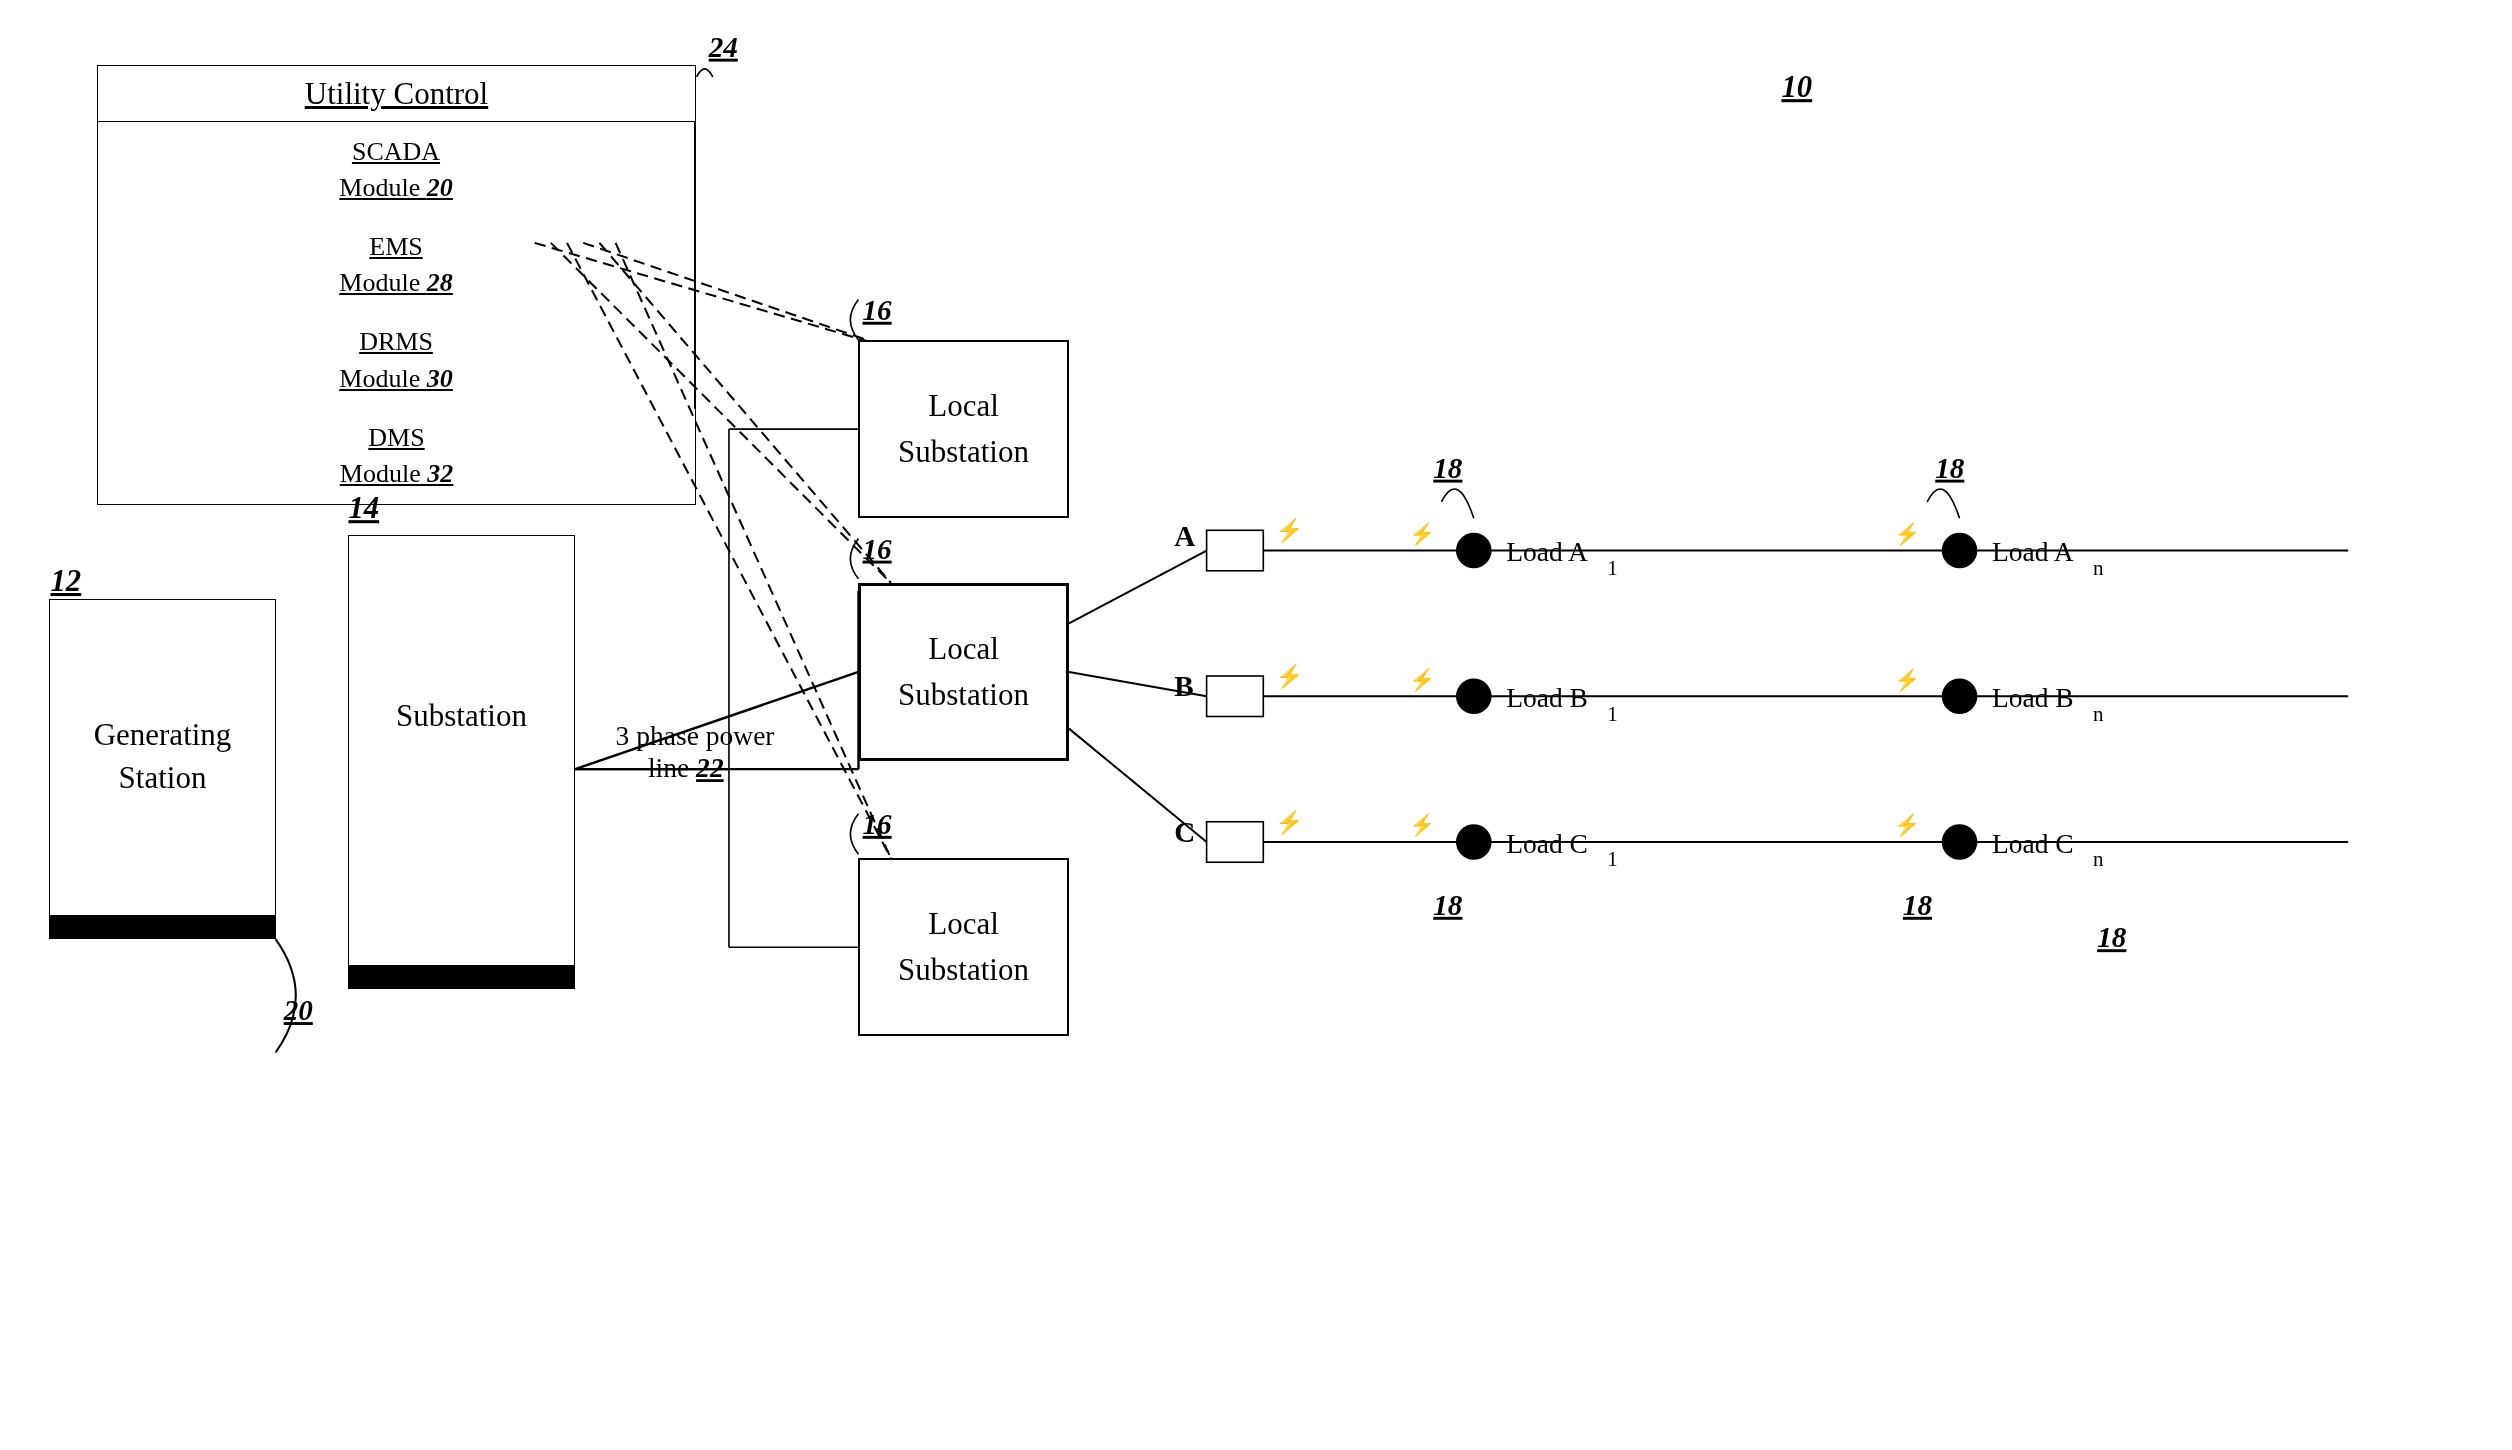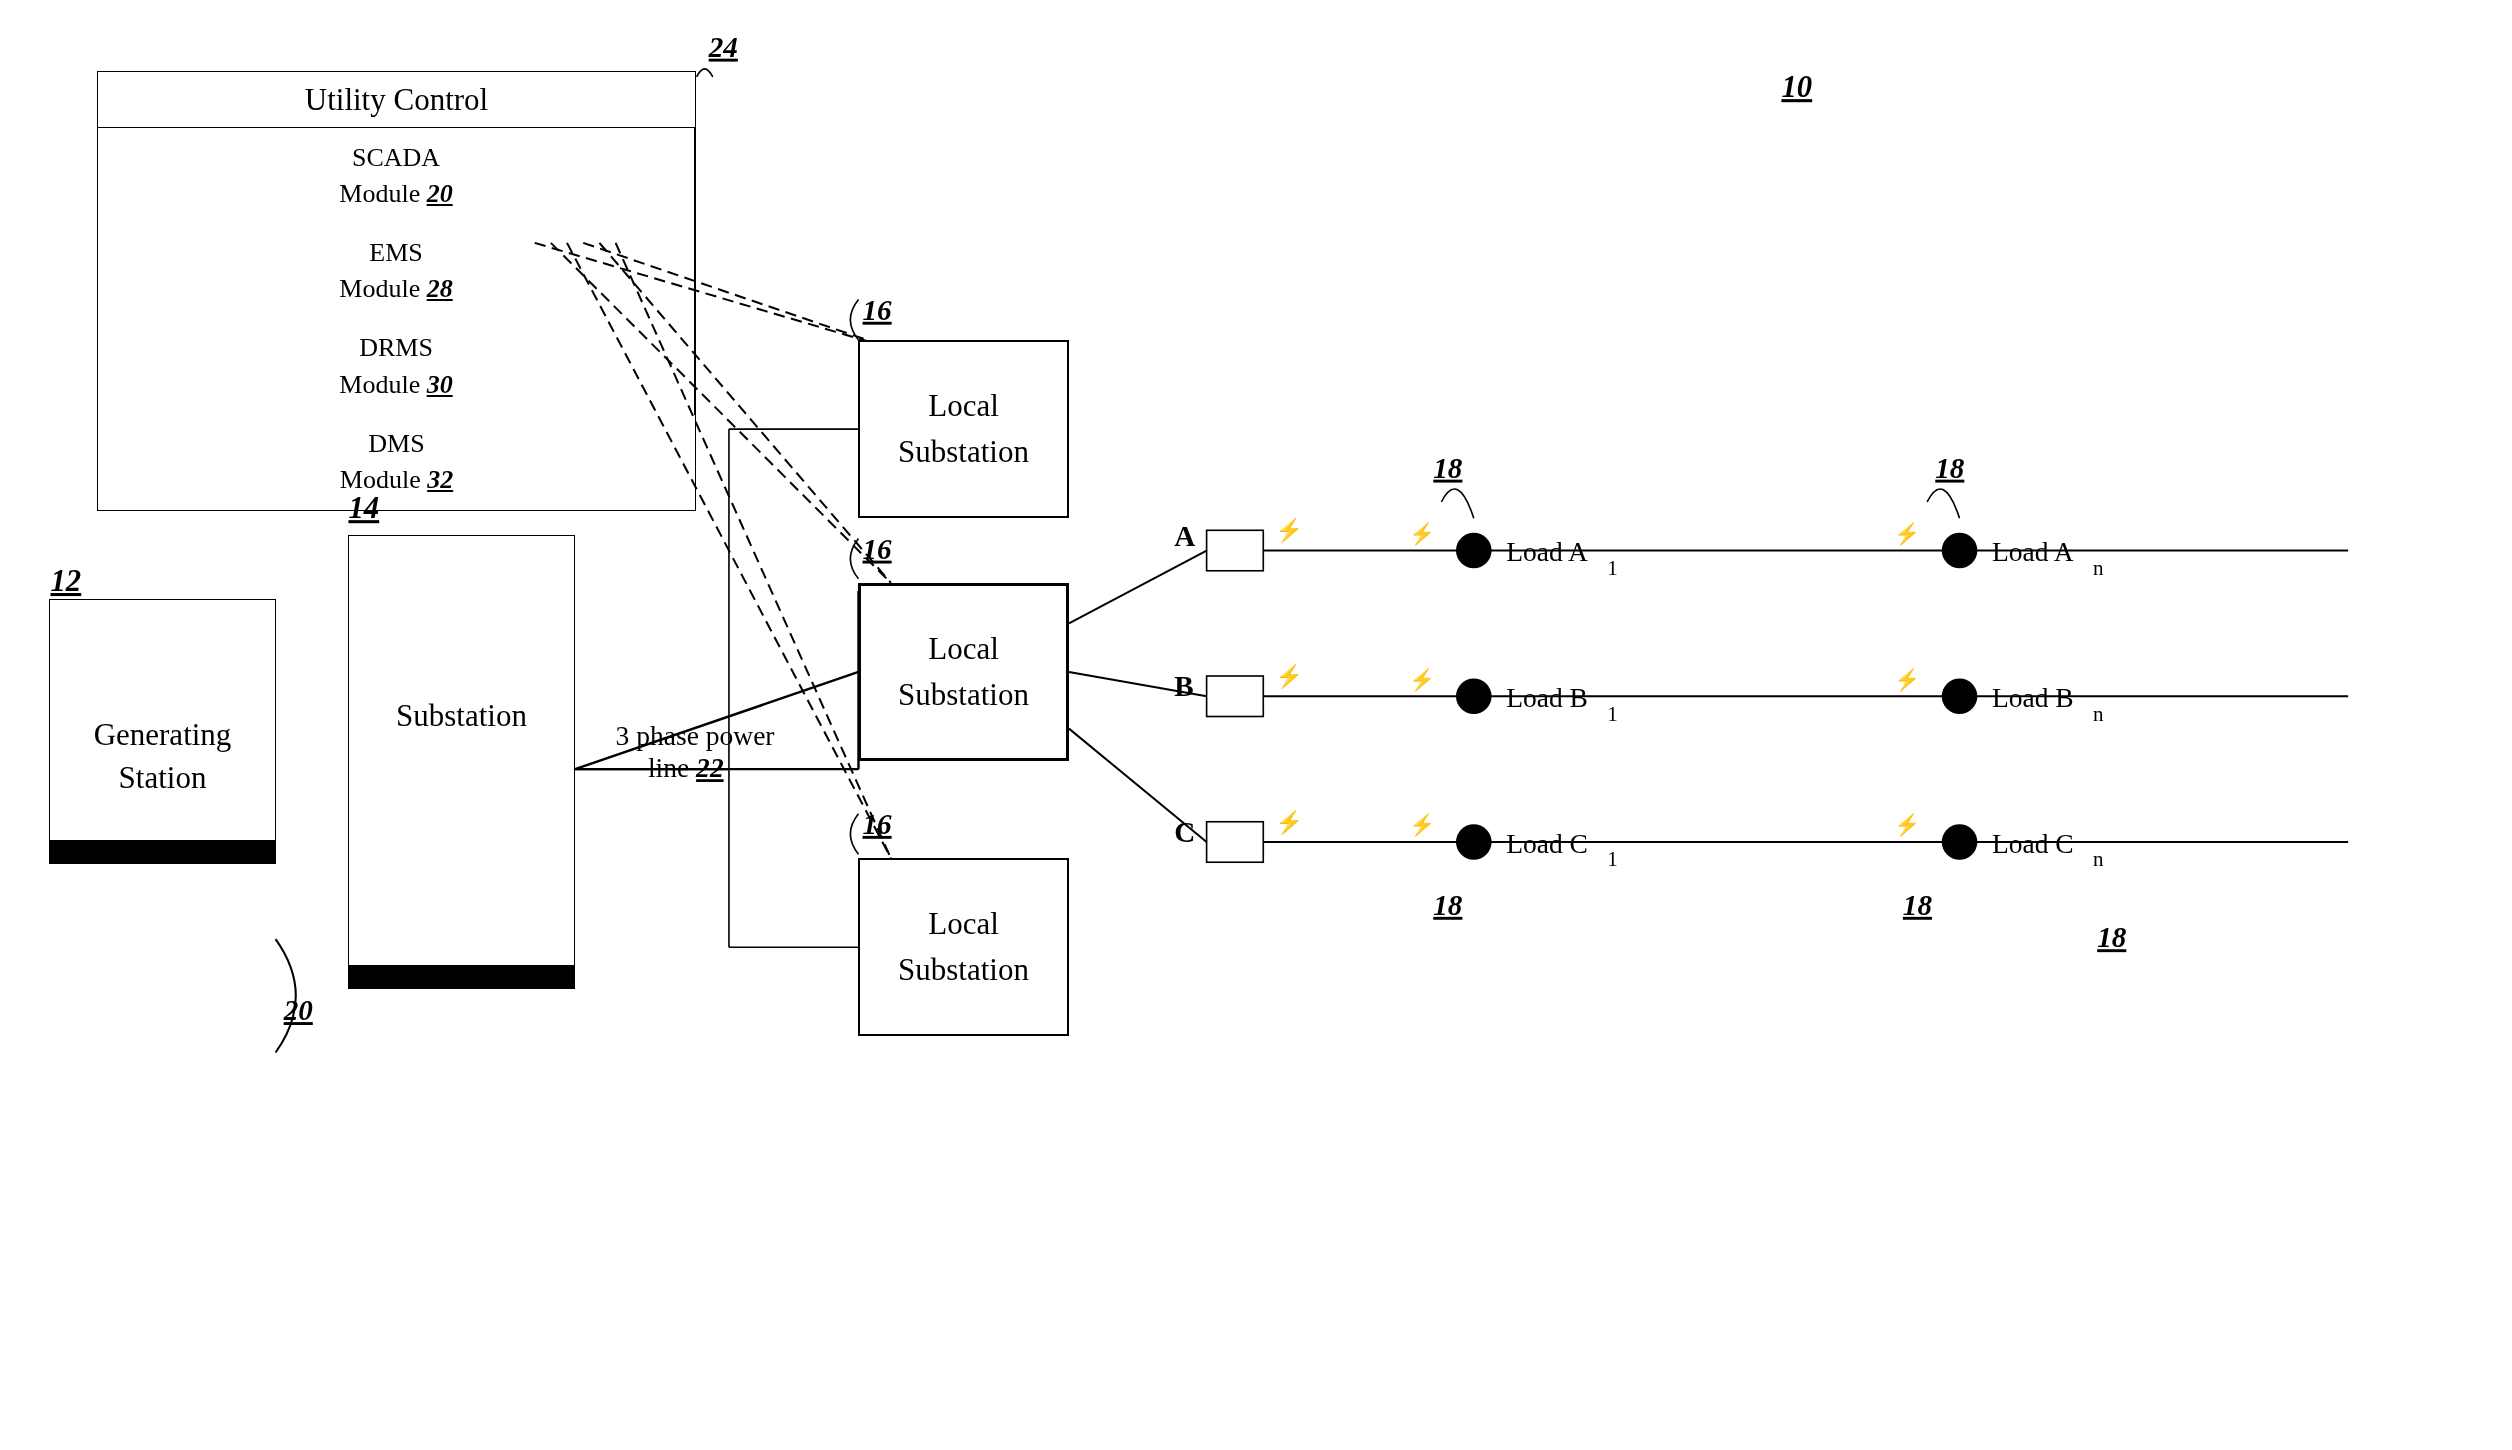--- a/index.html
+++ b/index.html
@@ -22,24 +22,25 @@
       position: absolute;
       top: 0;
       left: 0;
       width: 100%;
       height: 100%;
     }
 
     
     .utility-control-box {
       position: absolute;
-      top: 71px;
+      top: 65px;
       left: 97px;
       width: 599px;
       border: 1.6px solid #000;
+      text-decoration: underline;
     }
 
     .utility-control-title {
       text-align: center;
       font-size: 31px;
       padding: 9.7px 0;
       border-bottom: 1.6px solid #000;
       background: #fff;
     }
 
@@ -67,21 +68,21 @@
       font-style: italic;
       text-decoration: underline;
     }
 
     
     .generating-station-box {
       position: absolute;
       top: 599px;
       left: 49px;
       width: 227px;
-      height: 265px;
+      height: 340px;
       border: 1.6px solid #000;
       background: #fff;
     }
 
     .generating-station-bottom {
       position: absolute;
       bottom: 0;
       left: 0;
       width: 100%;
       height: 23px;

